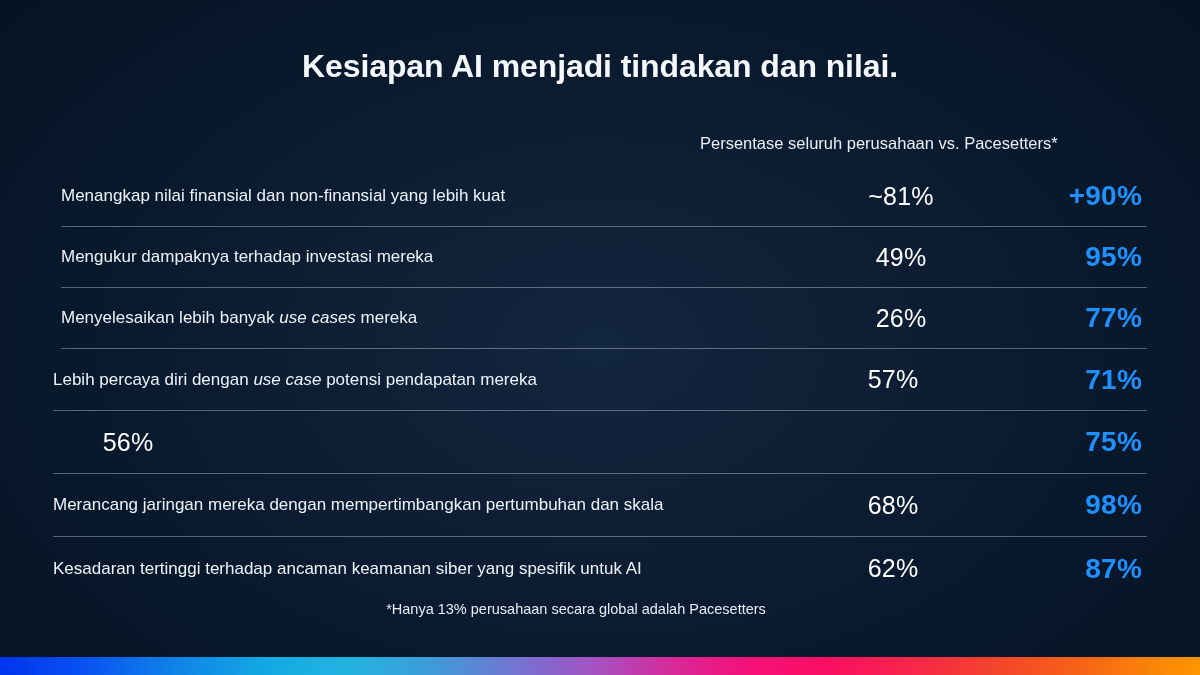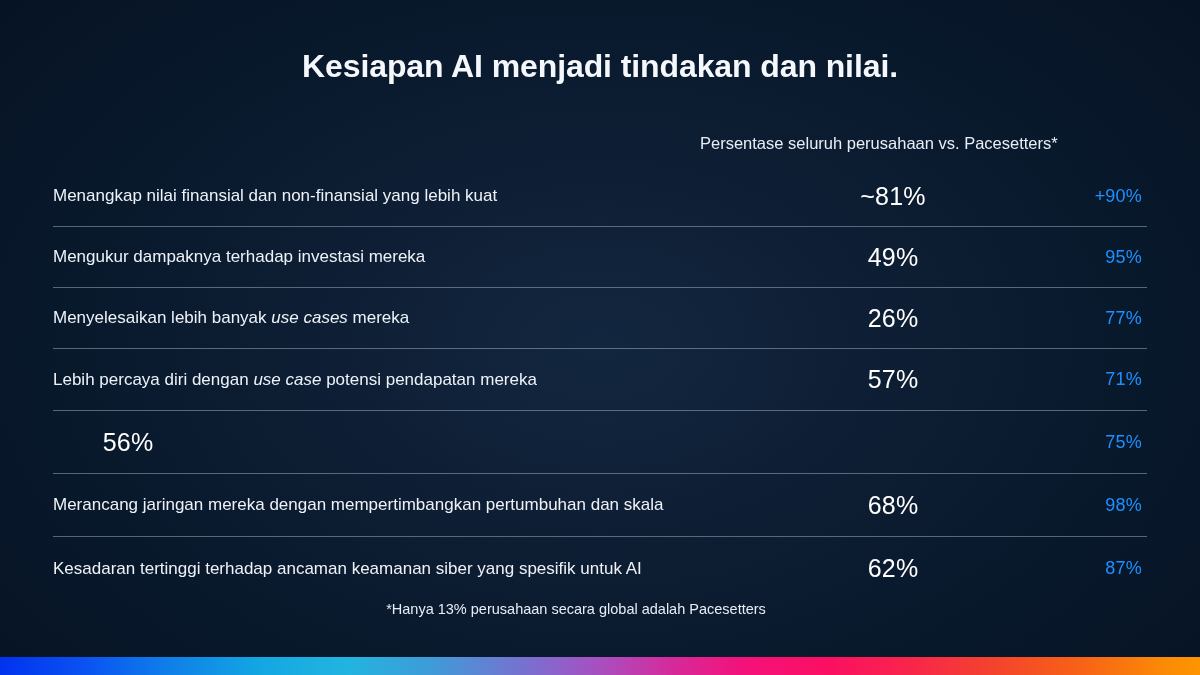--- a/index.html
+++ b/index.html
@@ -72,21 +72,21 @@
     align-items: center;
     box-sizing: border-box;
     border-bottom: 1px solid rgba(197,210,226,0.42);
   }
   .row.first {
     border-top: 0;
   }
   .row.last {
     border-bottom: 0;
   }
-  .row-h1 { height: 61px; }
+  .row-h1 { height: 61px; margin-left: 8px; }
   .row-h2 { height: 62px; }
   .row-h3 { height: 63px; }
 
   .label {
     flex: 0 0 765px;
     width: 765px;
     font-size: 17px;
     font-weight: 400;
     line-height: 1.38;
     color: #eef2f8;
@@ -101,22 +101,22 @@
     width: 150px;
     text-align: center;
     font-size: 25px;
     font-weight: 400;
     color: #ffffff;
     letter-spacing: 0.2px;
   }
   .val-pace {
     flex: 1 1 auto;
     text-align: right;
-    font-size: 18px;
-    font-weight: 400;
+    font-size: 28px;
+    font-weight: 700;
     color: #1f90ff;
     letter-spacing: 0.2px;
     padding-right: 5px;
   }
 
   
   .footnote {
     position: absolute;
     top: 601px;
     left: 0;

